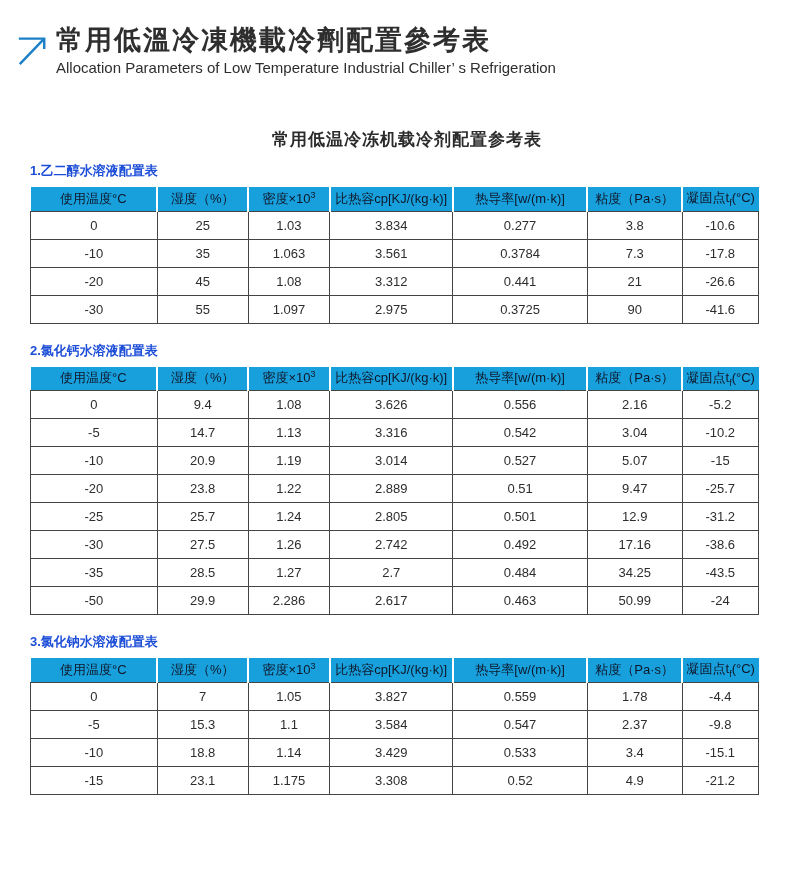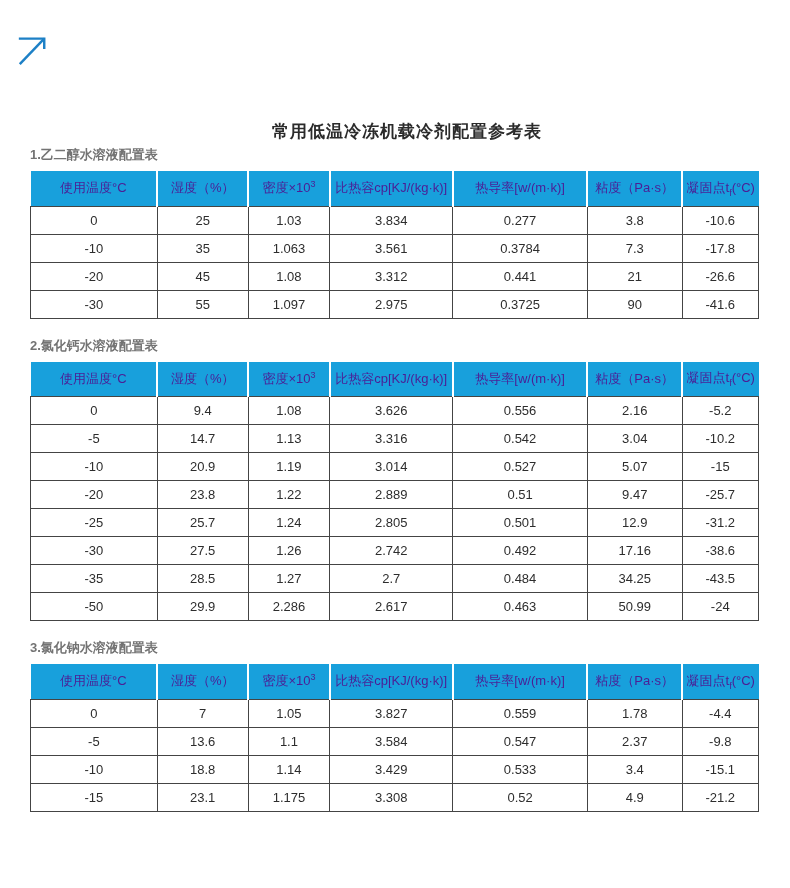--- a/index.html
+++ b/index.html
@@ -16,31 +16,31 @@
   
   .brand{display:flex;align-items:flex-start;padding:24px 0 0 16px;}
   .brand .logo{flex:0 0 auto;margin:8px 8px 0 0;}
   .brand-title{font-size:27px;line-height:32px;color:#2e2e2e;font-weight:600;letter-spacing:2px;}
   .brand-subtitle{font-size:15px;line-height:20px;color:#2e2e2e;margin-top:2px;}
 
   
   .doc-title{margin-top:50px;text-align:center;font-size:17px;font-weight:700;color:#2b2b2b;letter-spacing:1px;padding-left:24px;}
 
   
-  .section-label{margin:3px 0 7px 30px;font-size:13px;font-weight:600;color:#737373;}
+  .section-label{margin:11px 0 7px 30px;font-size:13px;font-weight:600;color:#1d4ed8;}
   .section-label.gap{margin-top:18px;}
 
   
   table.param{width:729px;margin-left:30px;border-collapse:collapse;table-layout:fixed;}
   table.param th{
     background:var(--header-blue);
-    color:#4c1d95;
+    color:#0f172a;
     font-weight:400;
     font-size:13px;
-    height:35px;
+    height:24px;
     border-left:2px solid #ffffff;
     padding:0 2px;
     text-align:center;
     white-space:nowrap;
     overflow:hidden;
     margin-top:39px;
   }
   table.param th:first-child{border-left:none;}
   table.param td{
     border:1px solid var(--border);
@@ -62,20 +62,24 @@
 
 <div class="page">
 
   <div class="brand">
     <span class="logo">
       <svg width="32" height="34" viewBox="0 0 34 36" fill="none">
         <polyline points="3,7 30,7 30,18" stroke="#1d80c6" stroke-width="2.6" fill="none" stroke-linecap="butt" stroke-linejoin="miter"></polyline>
         <line x1="30" y1="7" x2="4" y2="34" stroke="#1d80c6" stroke-width="2.6" stroke-linecap="butt"></line>
       </svg>
     </span>
+    <div>
+      <div class="brand-title">常用低溫冷凍機載冷劑配置參考表</div>
+      <div class="brand-subtitle">Allocation Parameters of Low Temperature Industrial Chiller’ s Refrigeration</div>
+    </div>
   </div>
 
   <div class="doc-title">常用低温冷冻机载冷剂配置参考表</div>
 
   <div class="section-label">1.乙二醇水溶液配置表</div>
   <table class="param">
     <colgroup>
         <col class="c1">
         <col class="c2">
         <col class="c3">
@@ -260,21 +264,21 @@
           <td>0</td>
           <td>7</td>
           <td>1.05</td>
           <td>3.827</td>
           <td>0.559</td>
           <td>1.78</td>
           <td>-4.4</td>
         </tr>
         <tr>
           <td>-5</td>
-          <td>13.6</td>
+          <td>15.3</td>
           <td>1.1</td>
           <td>3.584</td>
           <td>0.547</td>
           <td>2.37</td>
           <td>-9.8</td>
         </tr>
         <tr>
           <td>-10</td>
           <td>18.8</td>
           <td>1.14</td>

